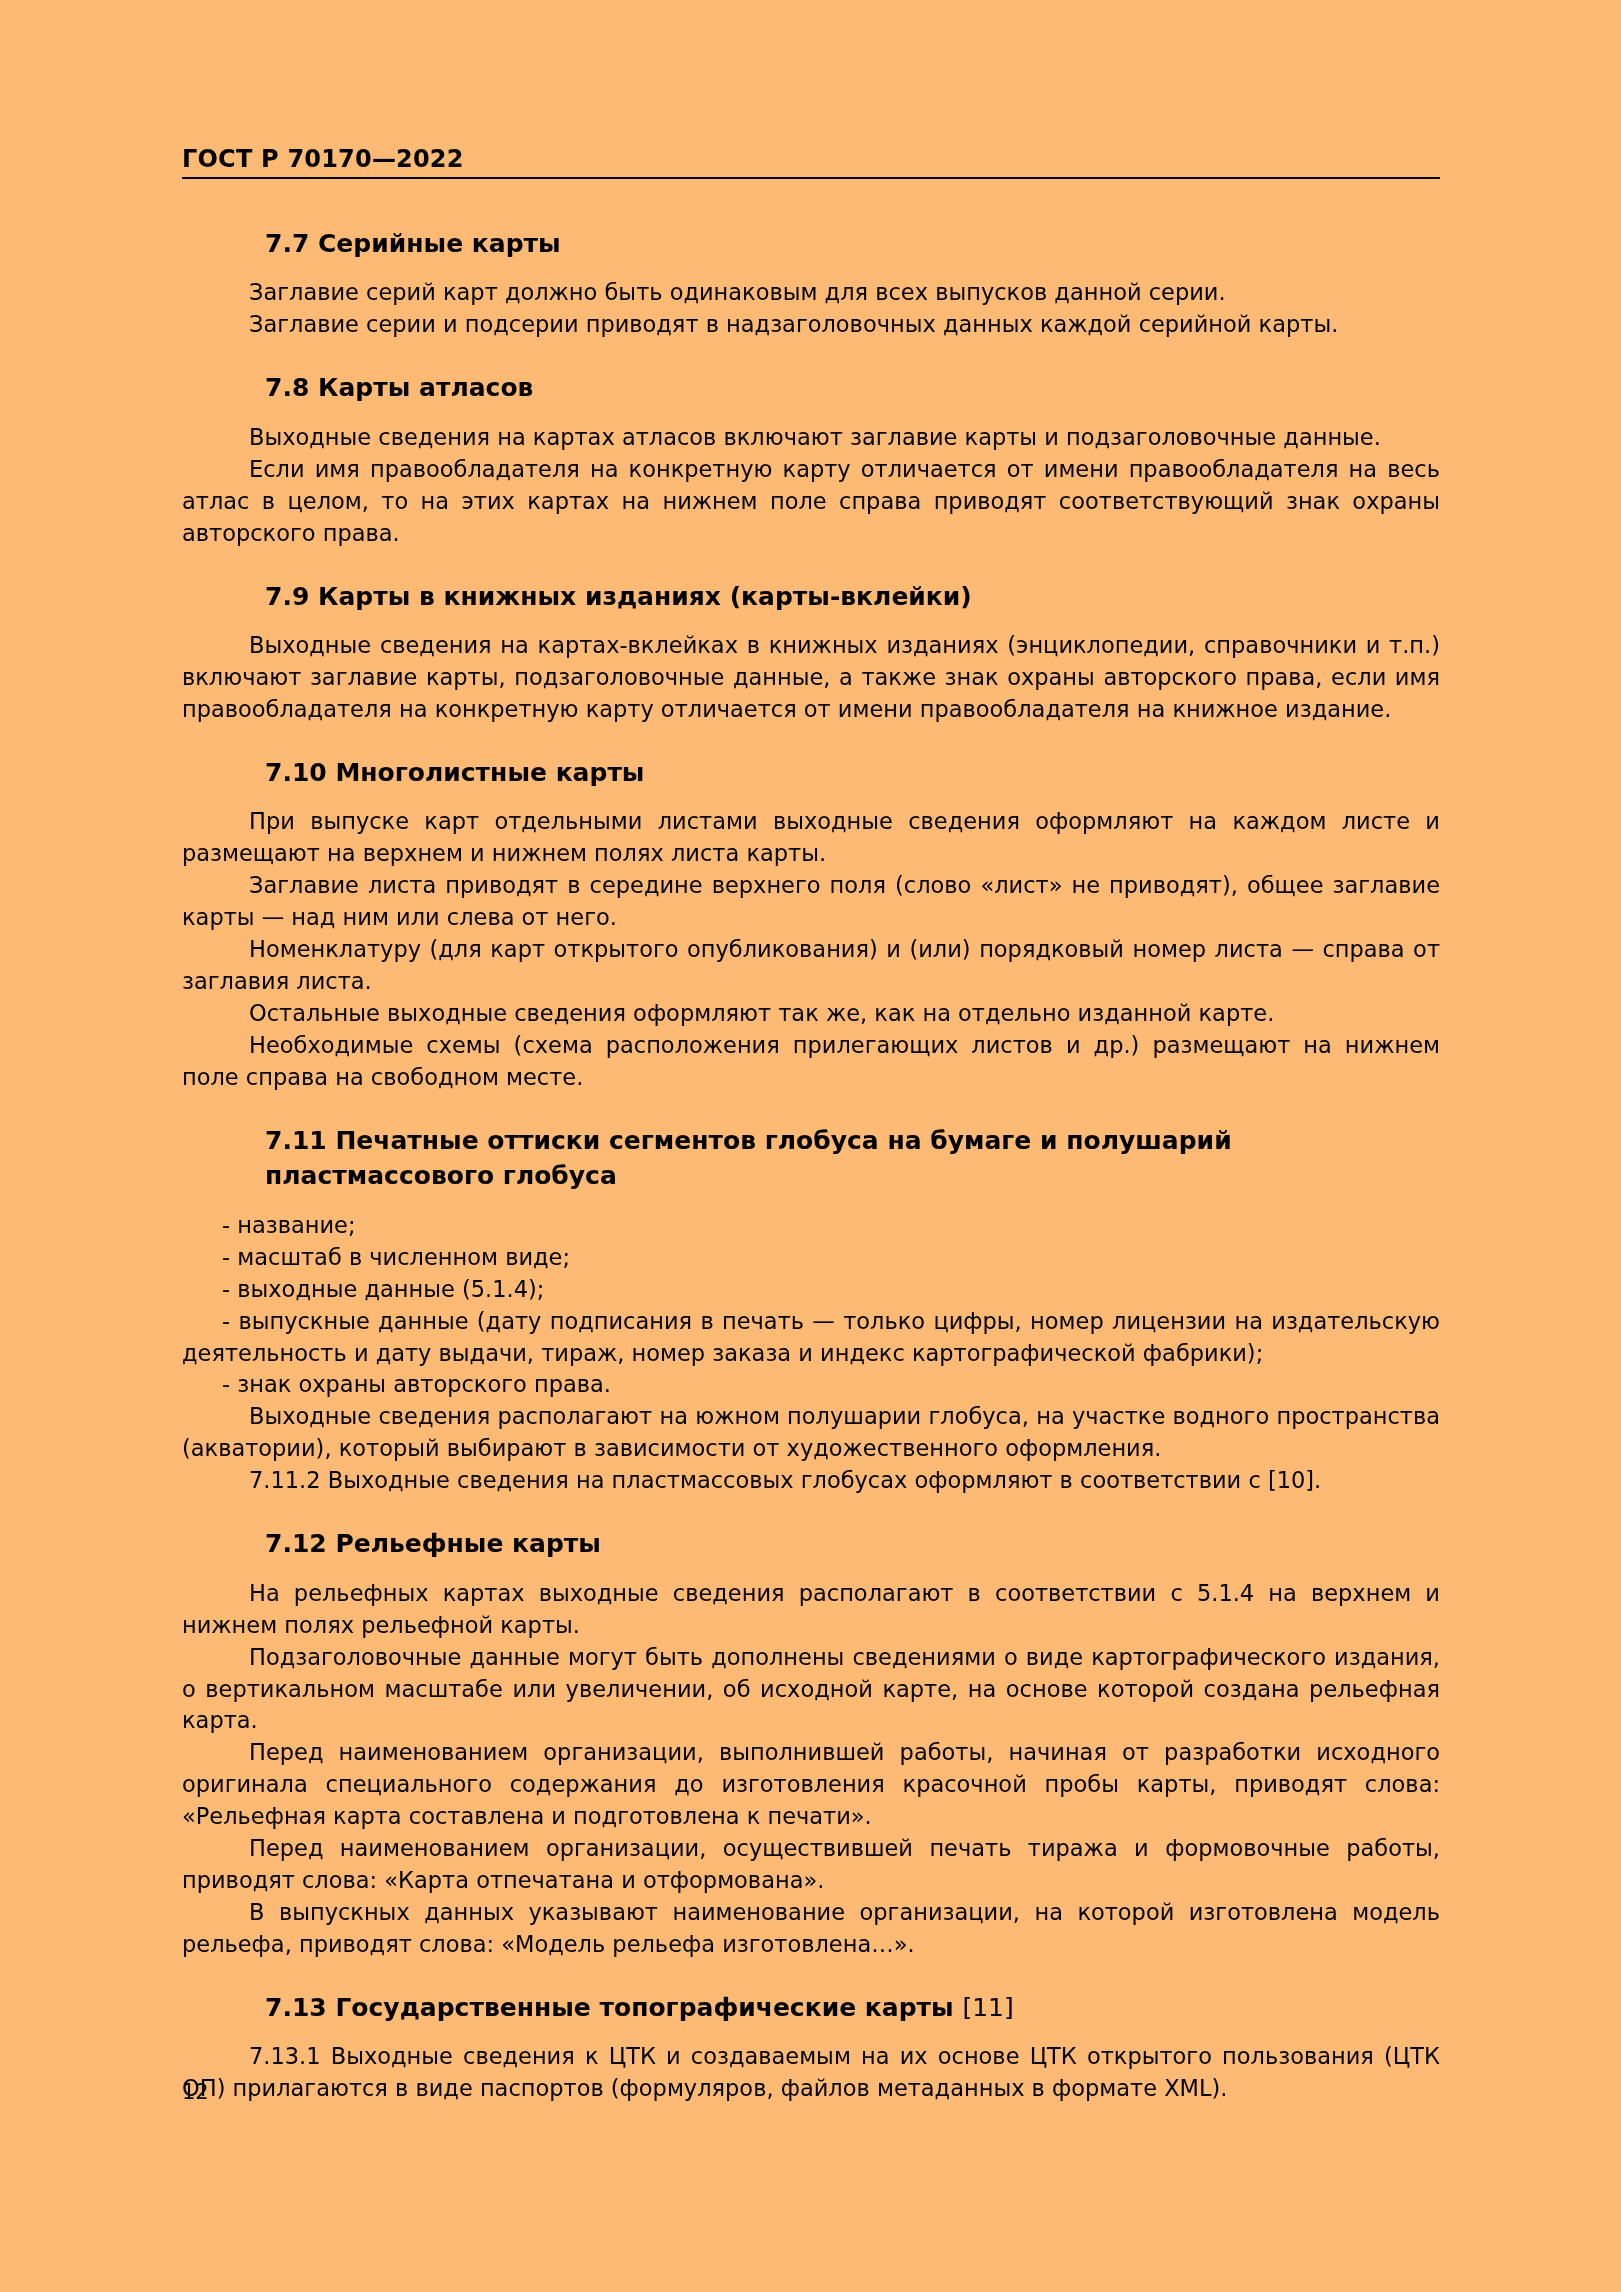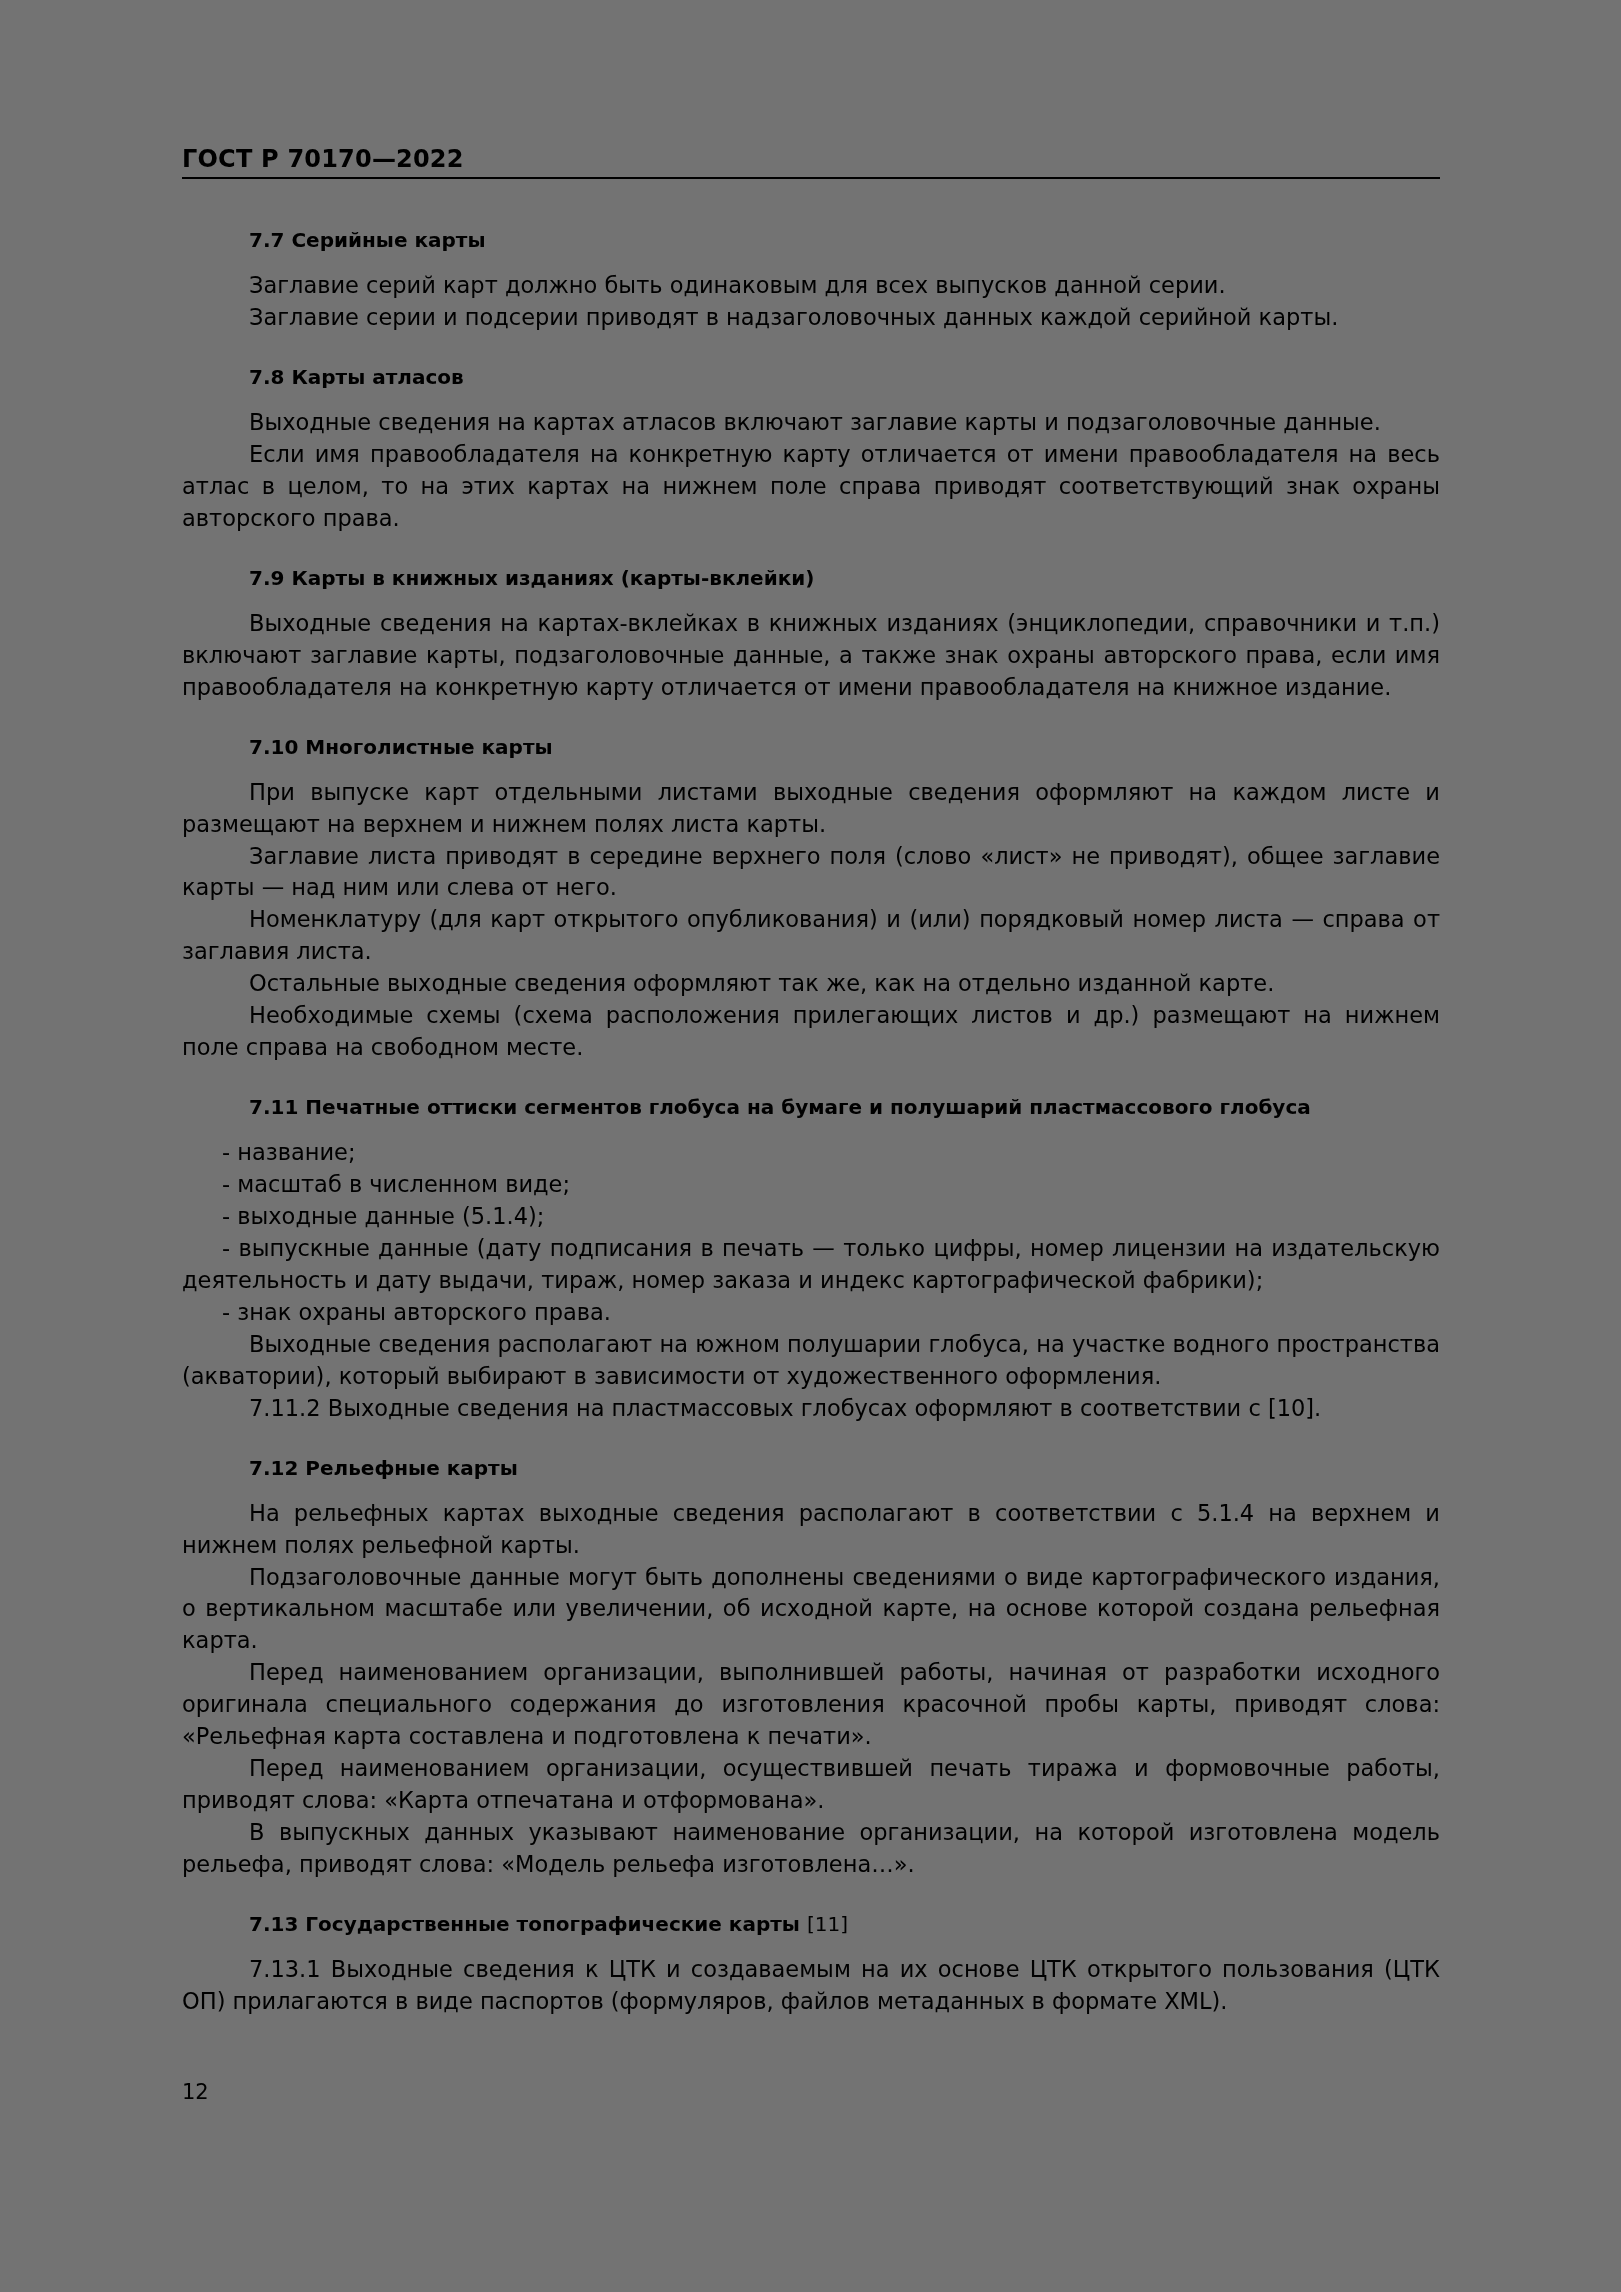--- a/index.html
+++ b/index.html
@@ -9,21 +9,21 @@
   }
   body {
     font-family: "DejaVu Sans", sans-serif;
     color: #000000;
   }
   .page {
     position: relative;
     width: 1621px;
     height: 2293px;
     margin: 0 auto;
-    background: #737373;
+    background: #fdba74;
     box-sizing: border-box;
     overflow: hidden;
   }
   .content {
     position: absolute;
     left: 182px;
     top: 145px;
     width: 1258px;
   }
   .doc-header {
@@ -31,23 +31,23 @@
     font-weight: bold;
     letter-spacing: 0.2px;
     margin: 0 0 47px 0;
     padding-bottom: 3.9px;
     border-bottom: 2px solid #000;
     display: block;
     width: 1258px;
     box-sizing: border-box;
   }
   h2.sec {
-    font-size: 20px;
+    font-size: 25px;
     font-weight: bold;
-    margin: 0;
+    margin: 16px;
     padding: 0;
     line-height: 1.42;
   }
   .sec-wrap {
     padding-left: 67px;
     margin-top: 29px;
     margin-bottom: 15.7px;
   }
   .sec-wrap.first { margin-top: 0; }
   .sec-ref {

